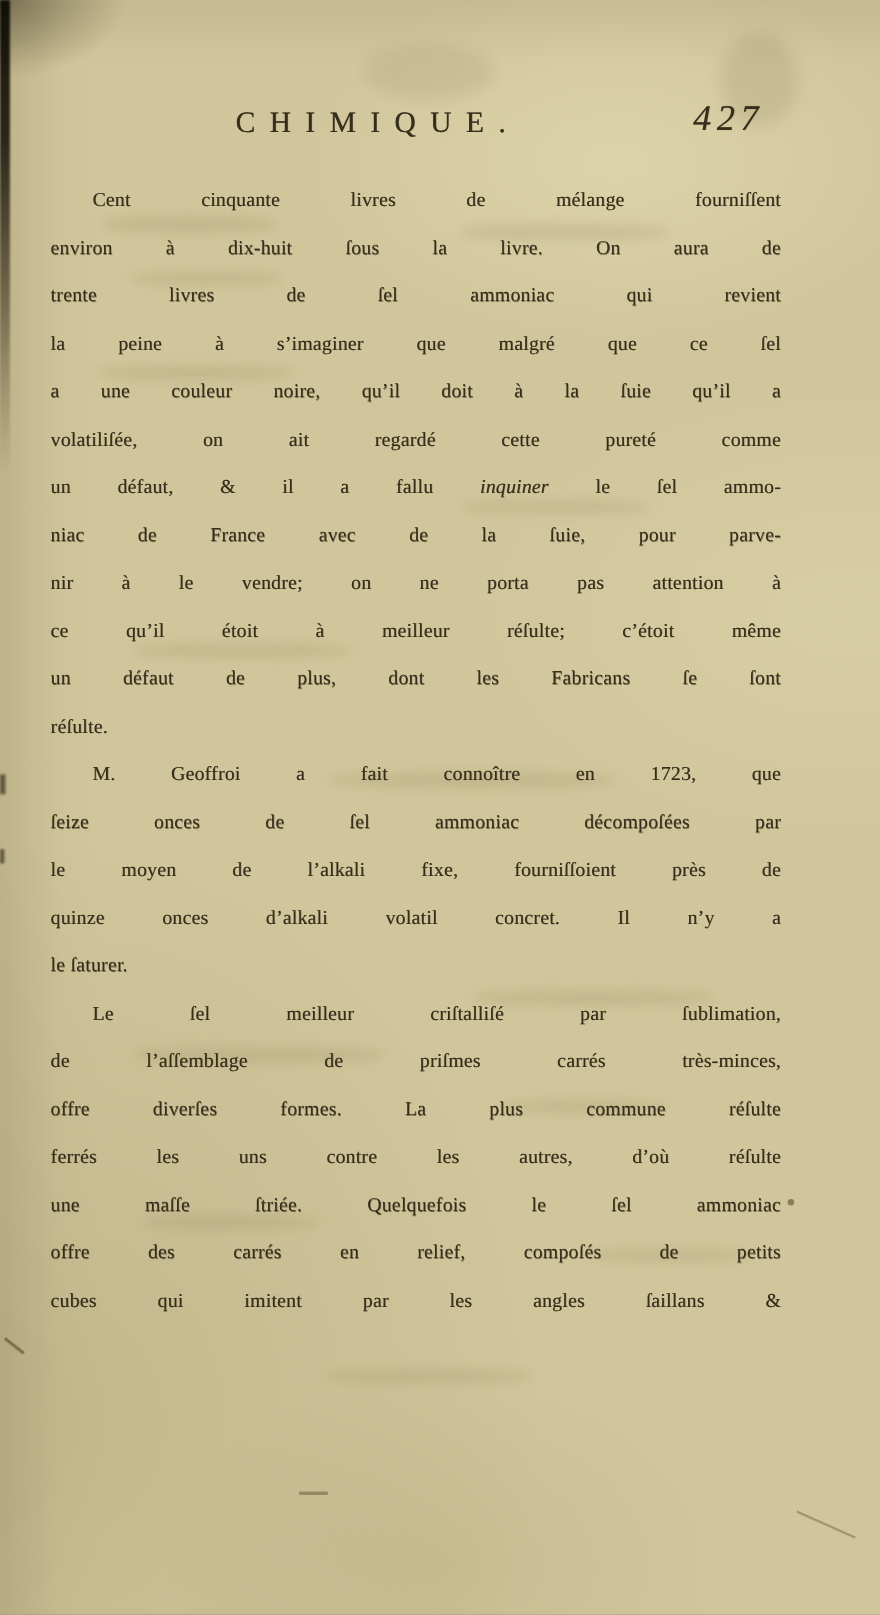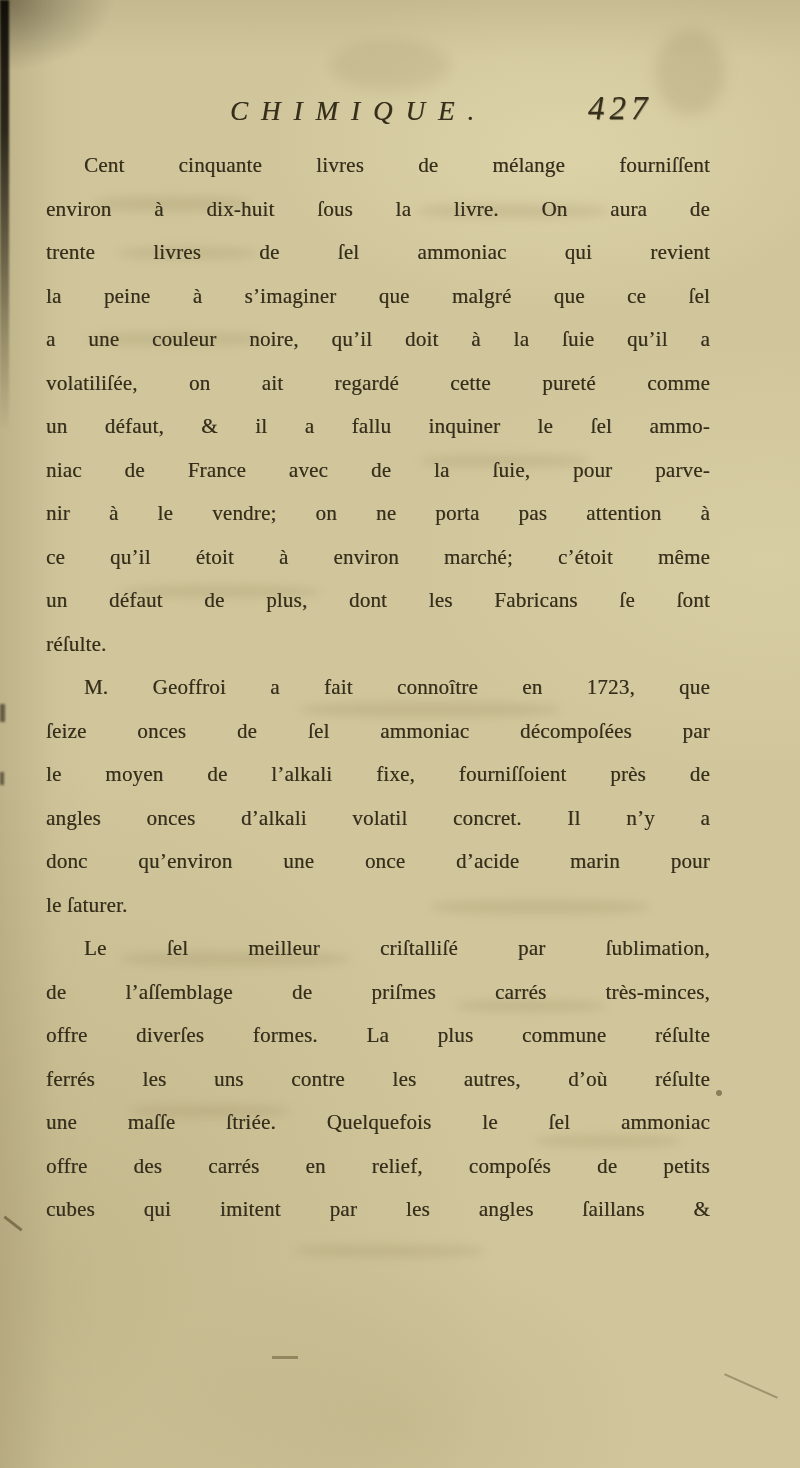--- a/index.html
+++ b/index.html
@@ -29,47 +29,47 @@
     position:absolute;left:0;top:0;width:9px;height:430px;
     background:linear-gradient(180deg,
       rgba(12,10,5,0.95) 0%, rgba(18,14,7,0.85) 30%,
       rgba(30,24,12,0.55) 58%, rgba(44,36,18,0.25) 80%, transparent 100%);
     filter:blur(1.1px);
   }
   .edge-tick{position:absolute;left:0;background:rgba(25,20,10,0.55);filter:blur(0.8px);}
   
   .running-header{position:absolute;left:0;top:0;width:100%;height:150px;}
   .header-title{
-    position:absolute;left:230px;top:96px;
-    font-style:italic;font-size:27px;letter-spacing:13px;
+    position:absolute;left:214px;top:96px;
+    font-size:27px;letter-spacing:13px;
     white-space:nowrap;
     text-shadow:0.4px 0.4px 0.6px rgba(43,36,18,0.55);
   }
   .header-pagenum{
-    position:absolute;left:588px;top:90px;
+    position:absolute;left:630px;top:90px;
     font-style:italic;font-size:33px;letter-spacing:5px;
     white-space:nowrap;
     text-shadow:0.5px 0.5px 0.7px rgba(43,36,18,0.55);
   }
   
   .body-text{
-    position:absolute;left:46px;top:144px;width:664px;
-    font-size:21px;line-height:43.5px;
+    position:absolute;left:46px;top:160px;width:664px;
+    font-size:18px;line-height:43.5px;
     text-rendering:optimizeLegibility;
   }
   .line{
     height:43.5px;overflow:hidden;
     text-align:justify;text-justify:inter-word;
     text-shadow:0.45px 0.45px 0.55px rgba(43,36,18,0.5);
     letter-spacing:0.2px;
   }
   .line.just{text-align-last:justify;-moz-text-align-last:justify;}
   .line.endline{text-align-last:left;-moz-text-align-last:left;}
   .line.indent{text-indent:38px;}
-  .it{}
+  .it{font-style:italic;}
   
   .ghost{position:absolute;background:rgba(118,102,62,0.15);filter:blur(5px);border-radius:45%;}
   .stain{position:absolute;background:rgba(100,86,48,0.13);filter:blur(7px);border-radius:50%;}
   .speck{position:absolute;background:rgba(80,66,34,0.55);filter:blur(0.7px);}
 </style>
 </head>
 <body>
 
 <div class="page">
 
@@ -105,28 +105,27 @@
   <div class="body-text">
       <div class="line just indent"><span>Cent cinquante livres de mélange fourniſſent</span></div>
       <div class="line just"><span>environ à dix-huit ſous la livre. On aura de</span></div>
       <div class="line just"><span>trente livres de ſel ammoniac qui revient</span></div>
       <div class="line just"><span>la peine à s’imaginer que malgré que ce ſel</span></div>
       <div class="line just"><span>a une couleur noire, qu’il doit à la ſuie qu’il a</span></div>
       <div class="line just"><span>volatiliſée, on ait regardé cette pureté comme</span></div>
       <div class="line just"><span>un défaut, &amp; il a fallu </span><span class="it">inquiner</span><span> le ſel ammo-</span></div>
       <div class="line just"><span>niac de France avec de la ſuie, pour parve-</span></div>
       <div class="line just"><span>nir à le vendre; on ne porta pas attention à</span></div>
-      <div class="line just"><span>ce qu’il étoit à environ marché; c’étoit même</span></div>
+      <div class="line just"><span>ce qu’il étoit à meilleur réſulte; c’étoit même</span></div>
       <div class="line just"><span>un défaut de plus, dont les Fabricans ſe ſont</span></div>
       <div class="line endline"><span>réſulte.</span></div>
       <div class="line just indent"><span>M. Geoffroi a fait connoître en 1723, que</span></div>
       <div class="line just"><span>ſeize onces de ſel ammoniac décompoſées par</span></div>
       <div class="line just"><span>le moyen de l’alkali fixe, fourniſſoient près de</span></div>
-      <div class="line just"><span>angles onces d’alkali volatil concret. Il n’y a</span></div>
-      <div class="line just"><span>donc qu’environ une once d’acide marin pour</span></div>
+      <div class="line just"><span>quinze onces d’alkali volatil concret. Il n’y a</span></div>
       <div class="line endline"><span>le ſaturer.</span></div>
       <div class="line just indent"><span>Le ſel meilleur criſtalliſé par ſublimation,</span></div>
       <div class="line just"><span>de l’aſſemblage de priſmes carrés très-minces,</span></div>
       <div class="line just"><span>offre diverſes formes. La plus commune réſulte</span></div>
       <div class="line just"><span>ferrés les uns contre les autres, d’où réſulte</span></div>
       <div class="line just"><span>une maſſe ſtriée. Quelquefois le ſel ammoniac</span></div>
       <div class="line just"><span>offre des carrés en relief, compoſés de petits</span></div>
       <div class="line just"><span>cubes qui imitent par les angles ſaillans &amp;</span></div>
     </div>
 

